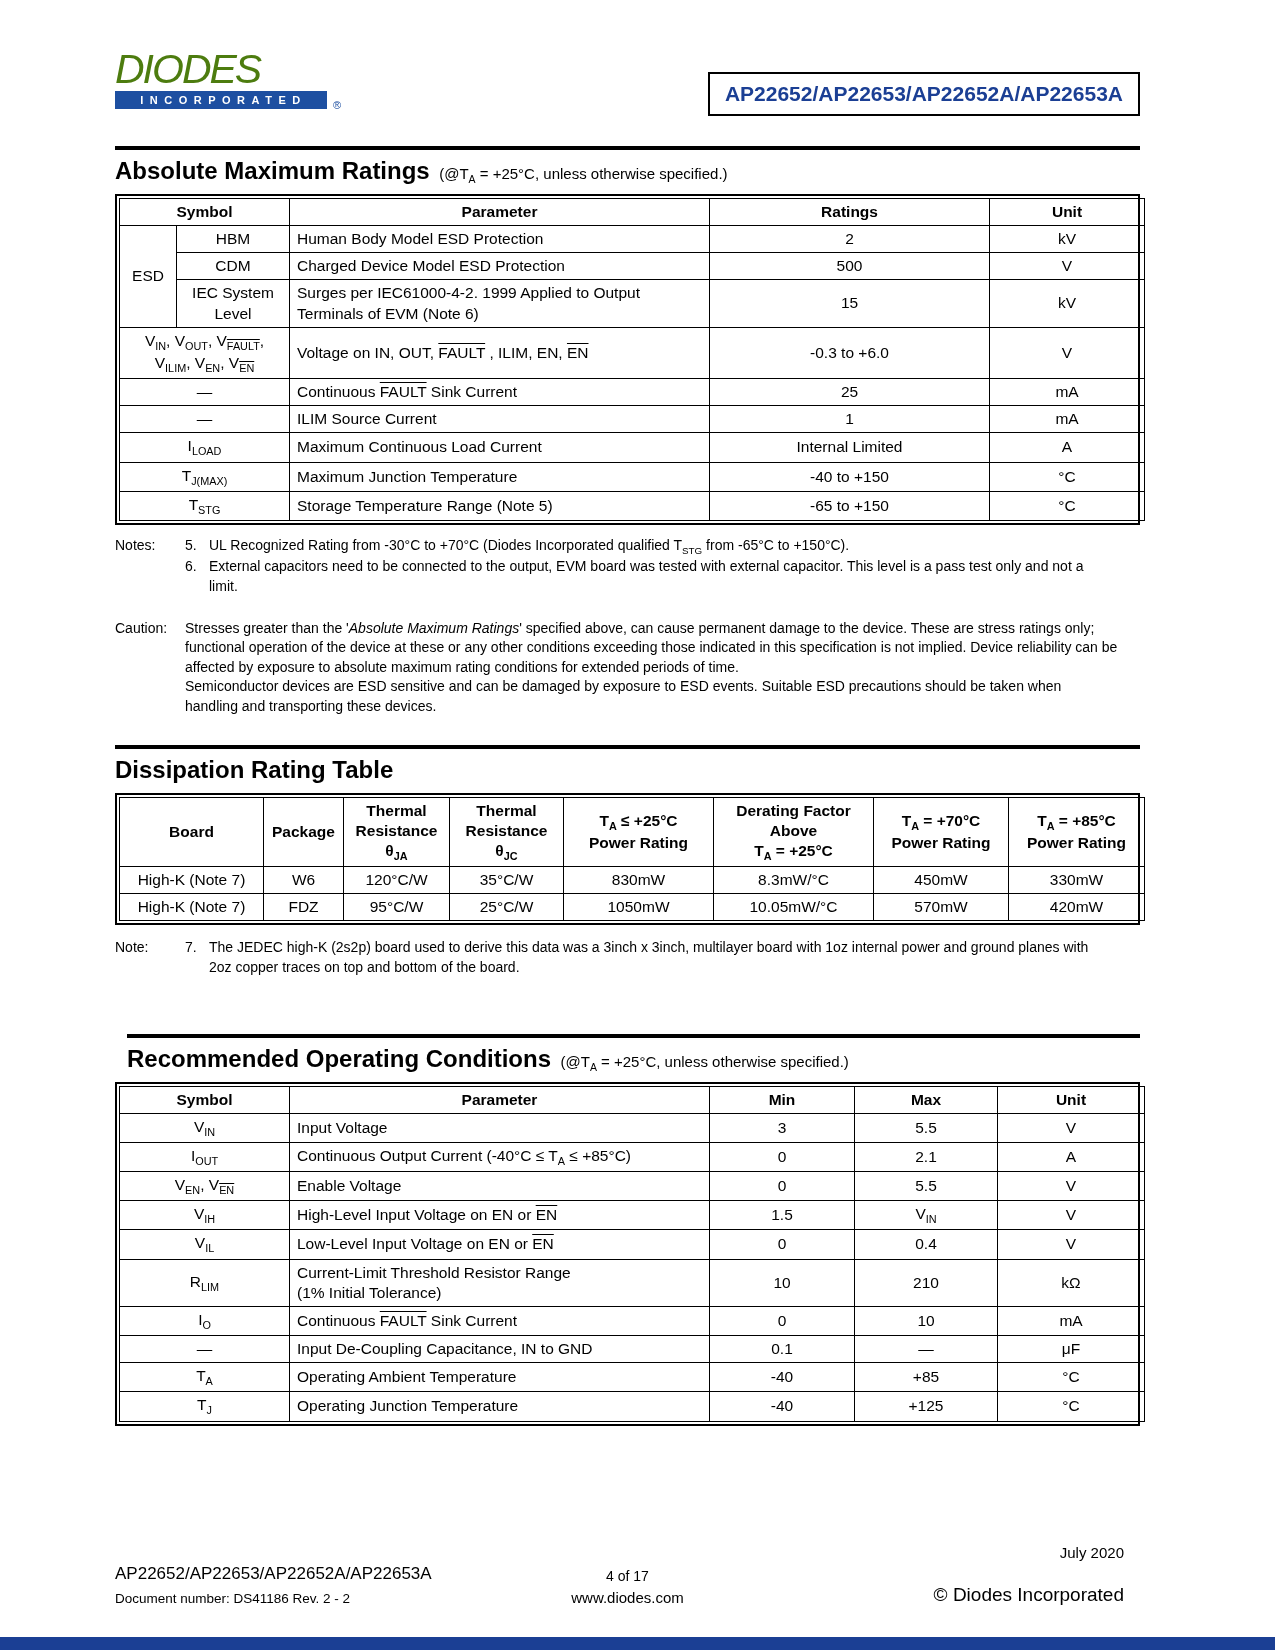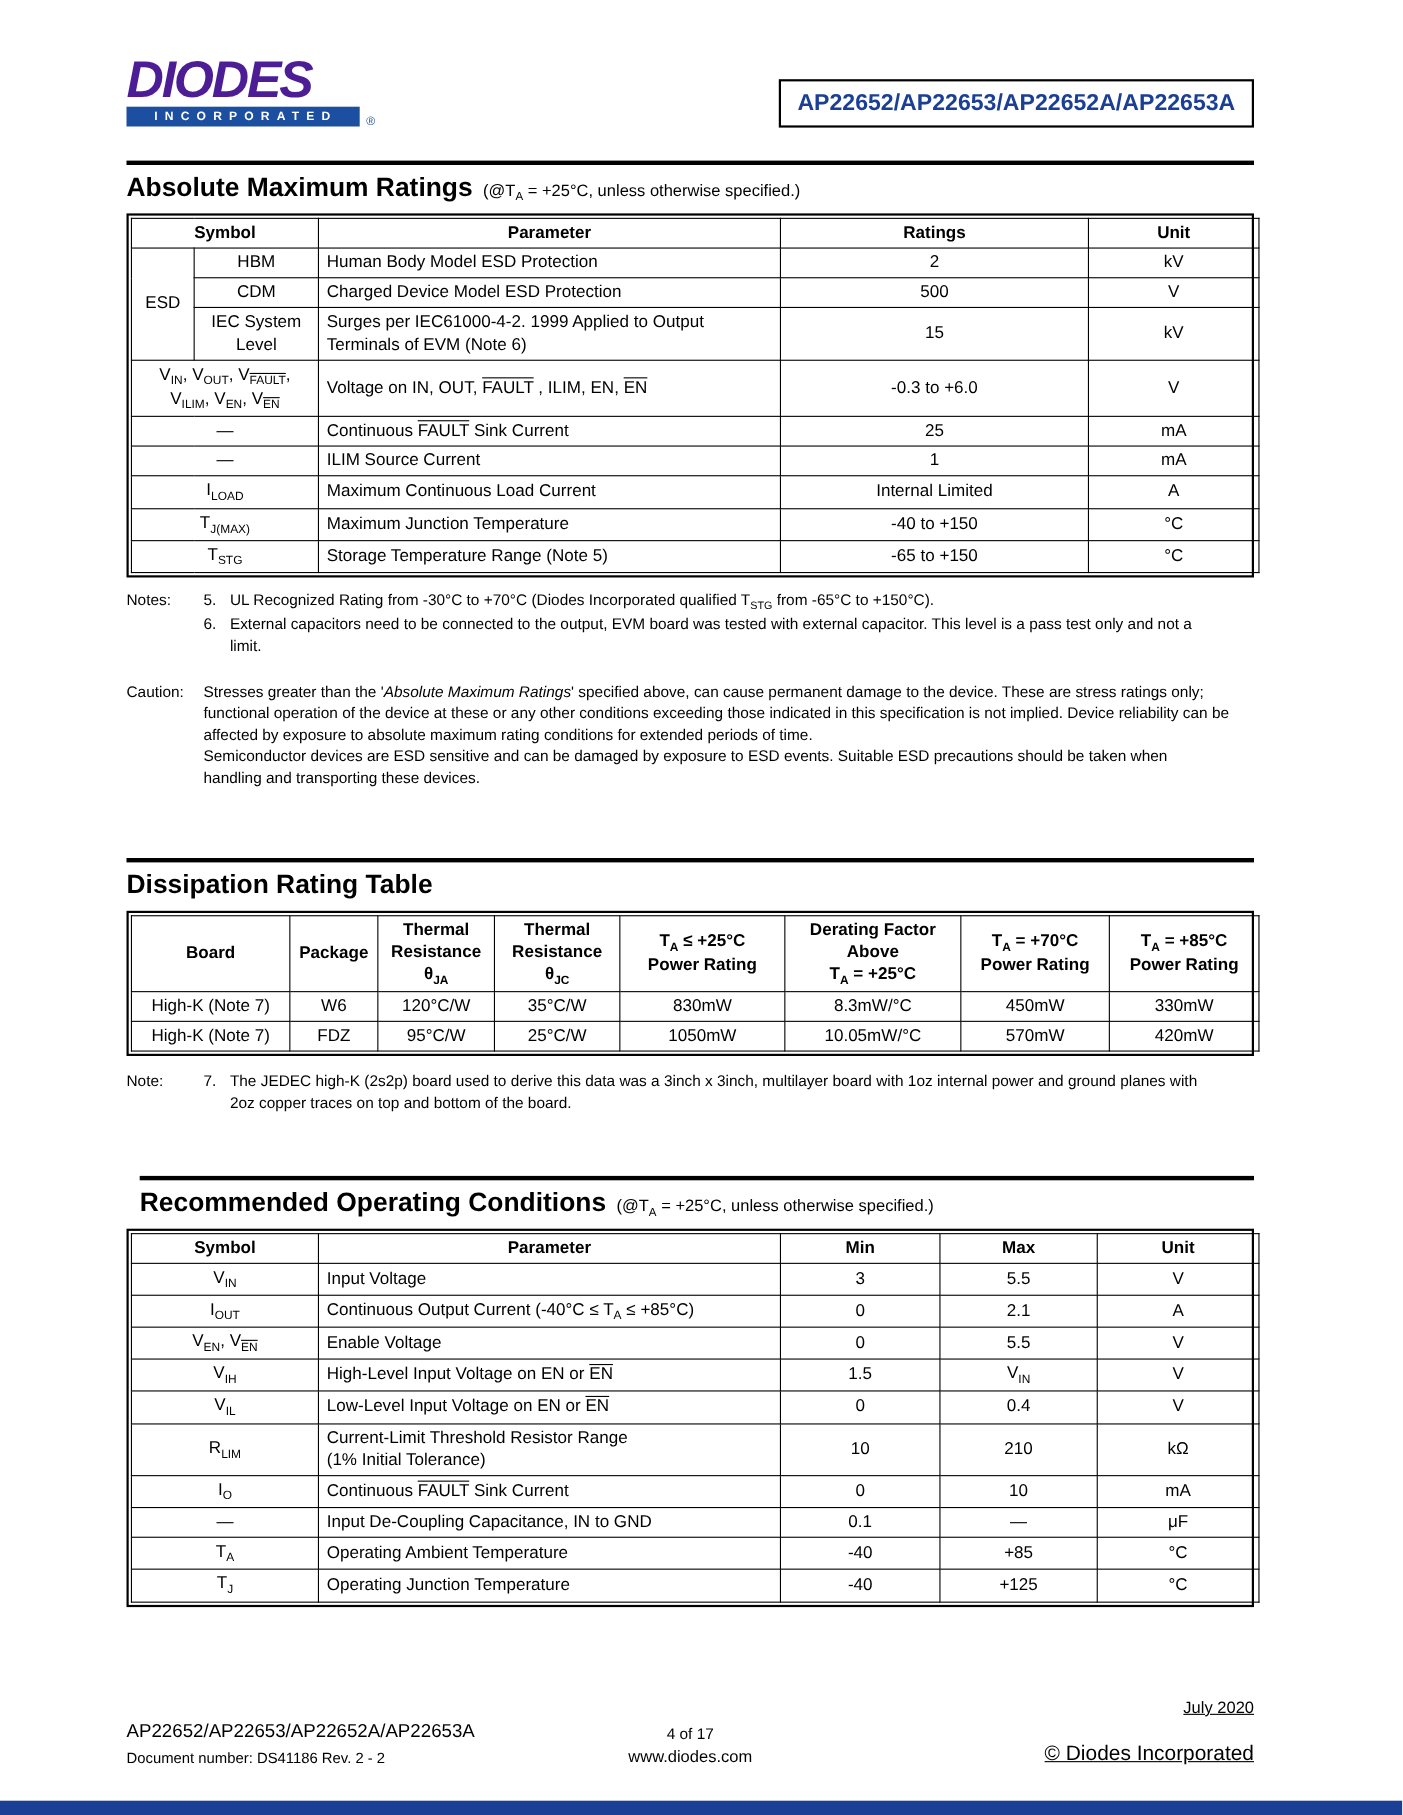--- a/index.html
+++ b/index.html
@@ -4,31 +4,31 @@
 <style>
   *{box-sizing:border-box;margin:0;padding:0;}
   html,body{background:#ffffff;}
   body{width:1275px;height:1650px;font-family:"Liberation Sans",sans-serif;color:#000;}
   .page{position:relative;width:1275px;height:1650px;overflow:hidden;background:#fff;}
   .content{position:absolute;left:115px;top:0;width:1025px;}
 
   
   .hdr{display:flex;justify-content:space-between;align-items:flex-start;padding-top:50px;}
   .logo{position:relative;width:230px;}
-  .logo-text{font-size:47px;font-weight:bold;font-style:italic;color:#4c1d95;letter-spacing:-2px;line-height:0.95;}
+  .logo-text{font-size:41px;font-weight:normal;font-style:italic;color:#4d7c0f;letter-spacing:-2px;line-height:0.95;}
   .logo-bar{background:#1d4fa1;color:#fff;text-align:center;font-size:11px;letter-spacing:6.5px;padding:3px 0 3px 5px;width:212px;margin-top:2px;font-weight:bold;}
   .reg{position:absolute;right:4px;bottom:-2px;font-size:11px;color:#1d4fa1;}
   .partbox{border:2px solid #000;color:#1b3f94;font-weight:bold;font-size:21px;padding:8px 15px;margin-top:22px;white-space:nowrap;}
 
   
   .sect{border-top:4px solid #000;padding-top:7px;}
   .sect-title{font-size:24px;font-weight:bold;}
   .sect-sub{font-size:15px;margin-left:5px;}
   #sect-amr{margin-top:30px;}
-  #sect-diss{margin-top:62px;}
+  #sect-diss{margin-top:28px;}
   #sect-roc{margin-top:56px;margin-left:12px;}
 
   
   .tblwrap{border:2px solid #000;padding:2px;margin-top:9px;}
   table{width:100%;border-collapse:collapse;table-layout:fixed;font-size:15.5px;}
   th,td{border:1px solid #000;padding:3px 5px;text-align:center;vertical-align:middle;line-height:1.3;}
   th{font-weight:bold;}
   td.left{text-align:left;padding-left:7px;}
   sub{font-size:70%;}
   .ov{text-decoration:overline;}
@@ -44,21 +44,21 @@
   #note-diss{margin-top:13px;}
 
   
   .footer{position:absolute;left:115px;width:1025px;bottom:44px;}
   .f-left{position:absolute;left:0;bottom:0;}
   .f-left .t{font-size:17px;}
   .f-left .s{font-size:13.5px;margin-top:7px;}
   .f-center{position:absolute;left:50%;transform:translateX(-50%);bottom:0;text-align:center;}
   .f-center .p{font-size:14px;}
   .f-center .u{font-size:15px;font-weight:normal;margin-top:5px;}
-  .f-right{position:absolute;right:0;bottom:0;text-align:right;text-decoration:underline;}
+  .f-right{position:absolute;right:16px;bottom:0;text-align:right;}
   .f-right .d{font-size:15px;}
   .f-right .c{font-size:19px;margin-top:23px;}
   .bottombar{position:absolute;left:0;bottom:0;width:1275px;height:13px;background:#1b3f94;}
 </style>
 </head>
 <body>
 
 <div class="page">
   <div class="content">
 

